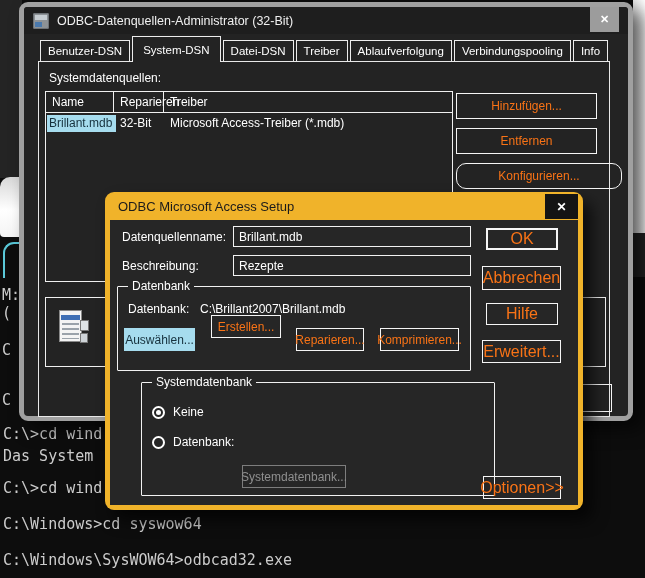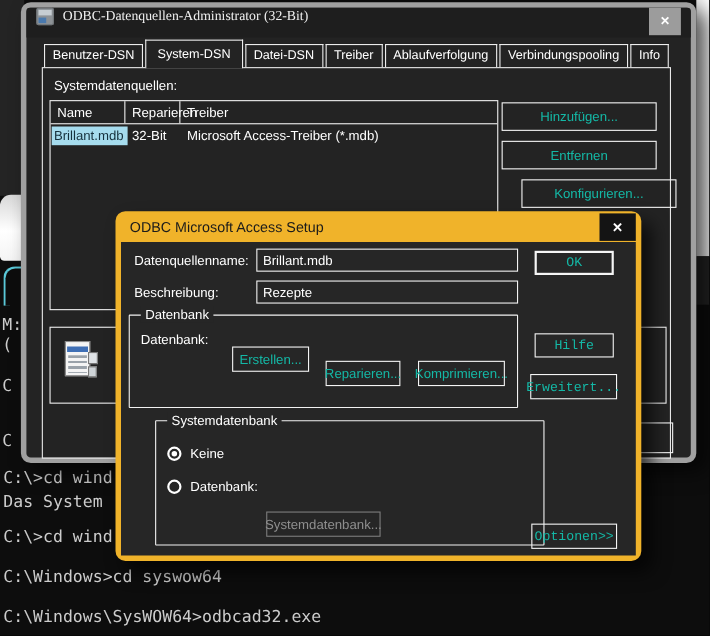--- a/index.html
+++ b/index.html
@@ -17,23 +17,23 @@
                border-top:2px solid #5ac8d8;border-left:2px solid #5ac8d8;border-top-left-radius:11px;}
   .console-frag{position:absolute;font-family:"DejaVu Sans Mono","Liberation Mono",monospace;
                 font-size:15px;color:#cccccc;white-space:pre;}
   .console-line{position:absolute;left:3px;font-family:"DejaVu Sans Mono","Liberation Mono",monospace;
                 font-size:15px;color:#cccccc;white-space:pre;}
 
   
   .admin{position:absolute;left:19px;top:2px;width:614px;height:419px;box-sizing:border-box;
          background:#232323;border:5px solid #a0a0a0;border-radius:9px;
          box-shadow:10px 8px 18px rgba(0,0,0,.6);}
-  .admin-titlebar{position:relative;height:27px;display:flex;align-items:flex-start;gap:8px;
+  .admin-titlebar{position:relative;height:27px;display:flex;align-items:center;gap:8px;
                   background:#1e1e1e;color:#f0f0f0;font-size:12.5px;padding-left:9px;
-                  border-radius:3px 3px 0 0;font-family:Liberation Serif, serif;}
+                  border-radius:3px 3px 0 0;}
   .admin-close{position:absolute;right:9px;top:0px;width:29px;height:25px;background:#9c9c9c;
                color:#ffffff;font-weight:bold;font-size:11px;display:flex;align-items:center;
                justify-content:center;cursor:default;}
   .app-icon{width:16px;height:16px;flex:0 0 16px;position:relative;background:#8d9296;border-radius:2px;
             box-shadow:inset 0 0 0 1px #6d7276;}
   .app-icon:before{content:"";position:absolute;left:2px;top:2px;right:2px;height:5px;background:#c6cdd2;}
   .app-icon:after{content:"";position:absolute;left:2px;bottom:2px;width:7px;height:5px;background:#4a79ad;}
 
   .tabs{position:absolute;left:16px;top:29px;display:flex;align-items:flex-end;}
   .tab{height:21px;box-sizing:border-box;border:1px solid #ededed;border-bottom:none;
@@ -52,25 +52,25 @@
   .hc-name{width:68px;border-right:1px solid #f0f0f0;}
   .hc-plat{width:50px;border-right:1px solid #f0f0f0;}
   .hc-drv{flex:1;}
   .list-row{display:flex;height:20px;align-items:center;}
   .rc-name{width:68px;box-sizing:border-box;padding-left:1px;}
   .rc-name span{background:#a6dcee;color:#16313d;padding:1px 4px 2px 2px;}
   .rc-plat{width:50px;box-sizing:border-box;padding-left:6px;}
   .rc-drv{flex:1;box-sizing:border-box;padding-left:6px;}
 
   .wbtn{position:absolute;box-sizing:border-box;border:1px solid #f5f5f5;background:transparent;
-        color:#14b8a6;font-size:12px;font-family:"Liberation Sans",sans-serif;
+        color:#f97316;font-size:12px;font-family:"Liberation Sans",sans-serif;
         display:flex;align-items:center;justify-content:center;cursor:default;}
   .btn-add{left:417px;top:31px;width:141px;height:26px;}
   .btn-remove{left:417px;top:66px;width:141px;height:26px;}
-  .btn-config{left:435px;top:101px;width:141px;height:26px;}
+  .btn-config{left:417px;top:101px;width:166px;height:26px;border-radius:10px;}
 
   .infobox{position:absolute;left:6px;top:235px;width:561px;height:70px;box-sizing:border-box;
            border:1px solid #f0f0f0;}
   .odbc-icon{position:absolute;left:13px;top:10px;width:30px;height:42px;}
   .odbc-sheet{position:absolute;left:0;top:2px;width:23px;height:32px;background:#f4f4f4;
               border:1px solid #8a8a8a;box-sizing:border-box;}
   .odbc-sheet:before{content:"";position:absolute;left:1px;top:4px;right:1px;height:5px;background:#3f6fb5;}
   .odbc-sheet:after{content:"";position:absolute;left:2px;top:12px;right:2px;height:16px;
       background:repeating-linear-gradient(180deg,#9aa2aa 0 2px,transparent 2px 5px);}
   .odbc-plug1{position:absolute;right:0;top:12px;width:7px;height:9px;background:#dfe3e6;border:1px solid #777;}
@@ -100,21 +100,21 @@
 
   .blue-btn{background:#a6dcee;color:#16313d;border:1px solid #a6dcee;}
   .disabled-btn{border:1px solid #7d7d7d;color:#8f8f8f;}
 
   .radio{position:absolute;display:flex;align-items:center;gap:8px;color:#ffffff;font-size:12px;cursor:default;}
   .radio .dot{width:13px;height:13px;border:2px solid #ffffff;border-radius:50%;box-sizing:border-box;
               position:relative;background:transparent;}
   .radio.checked .dot:after{content:"";position:absolute;left:2px;top:2px;width:5px;height:5px;
               border-radius:50%;background:#ffffff;}
 
-  .side-btn{font-size:12px;font-family:Liberation Mono, monospace;}
+  .side-btn{font-size:16px;}
   .btn-ok{left:376px;top:8px;width:72px;height:22px;border-width:2px;}
   .btn-cancel{left:372px;top:46px;width:79px;height:24px;}
   .btn-help{left:376px;top:83px;width:72px;height:22px;}
   .btn-adv{left:372px;top:120px;width:79px;height:23px;}
   .btn-opt{left:373px;top:256px;width:78px;height:23px;}
 </style>
 </head>
 <body>
 
 <div class="screen">
@@ -198,38 +198,41 @@
 
       <div class="slabel" style="left:12px;top:10px;">Datenquellenname:</div>
       <input class="sinput" style="left: 123px; top: 6px; width: 238px;" value="Brillant.mdb">
 
       <div class="slabel" style="left:12px;top:39px;">Beschreibung:</div>
       <input class="sinput" style="left: 123px; top: 35px; width: 238px;" value="Rezepte">
 
       <div class="group" style="left:7px;top:66px;width:354px;height:85px;">
         <span class="legend">Datenbank</span>
         <div class="slabel" style="left:10px;top:15px;">Datenbank:</div>
+        <div class="slabel" style="left:82px;top:15px;">C:\Brillant2007\Brillant.mdb</div>
+        <div class="wbtn blue-btn" style="left:6px;top:41px;width:71px;height:23px;">Auswählen...</div>
         <div class="wbtn" style="left:93px;top:28px;width:70px;height:23px;">Erstellen...</div>
         <div class="wbtn" style="left:178px;top:41px;width:68px;height:23px;">Reparieren...</div>
         <div class="wbtn" style="left:262px;top:41px;width:79px;height:23px;">Komprimieren...</div>
       </div>
 
       <div class="group" style="left:7px;top:162px;width:354px;height:114px;margin-left:24px;">
         <span class="legend">Systemdatenbank</span>
         <div class="radio checked" style="left:10px;top:22px;">
           <span class="dot"></span>
           <span>Keine</span>
         </div>
         <div class="radio" style="left:10px;top:52px;">
           <span class="dot"></span>
           <span>Datenbank:</span>
         </div>
         <div class="wbtn disabled-btn" style="left:100px;top:82px;width:104px;height:23px;">Systemdatenbank...</div>
       </div>
 
       <div class="wbtn side-btn btn-ok">OK</div>
+      <div class="wbtn side-btn btn-cancel">Abbrechen</div>
       <div class="wbtn side-btn btn-adv">Erweitert...</div>
       <div class="wbtn side-btn btn-help">Hilfe</div>
       <div class="wbtn side-btn btn-opt">Optionen&gt;&gt;</div>
     </div>
   </div>
 
 </div>
 
 </body></html>

